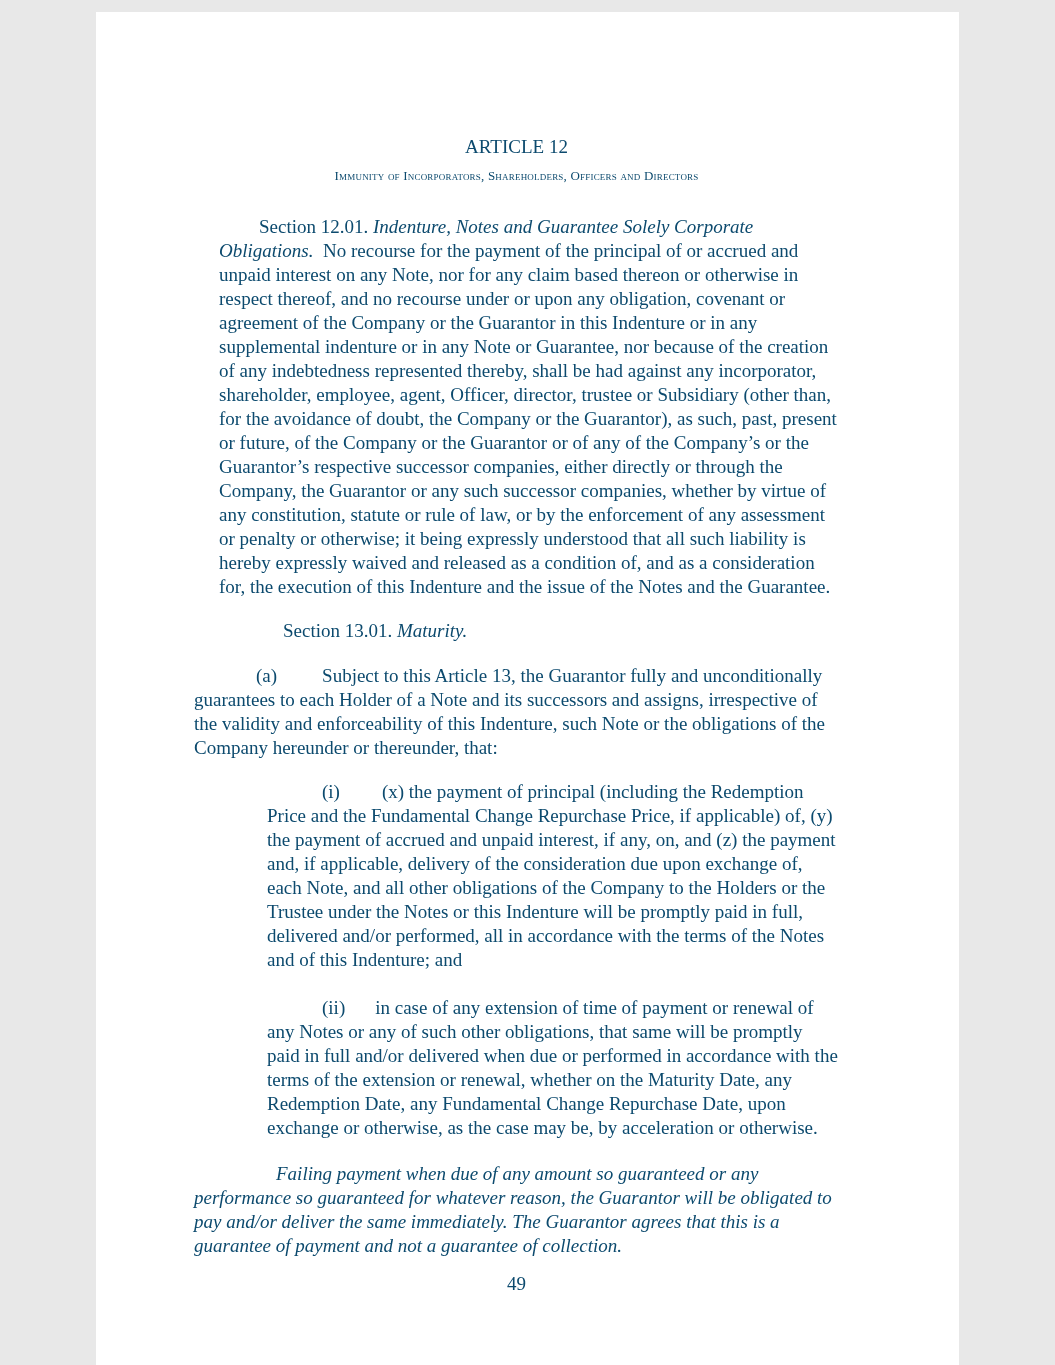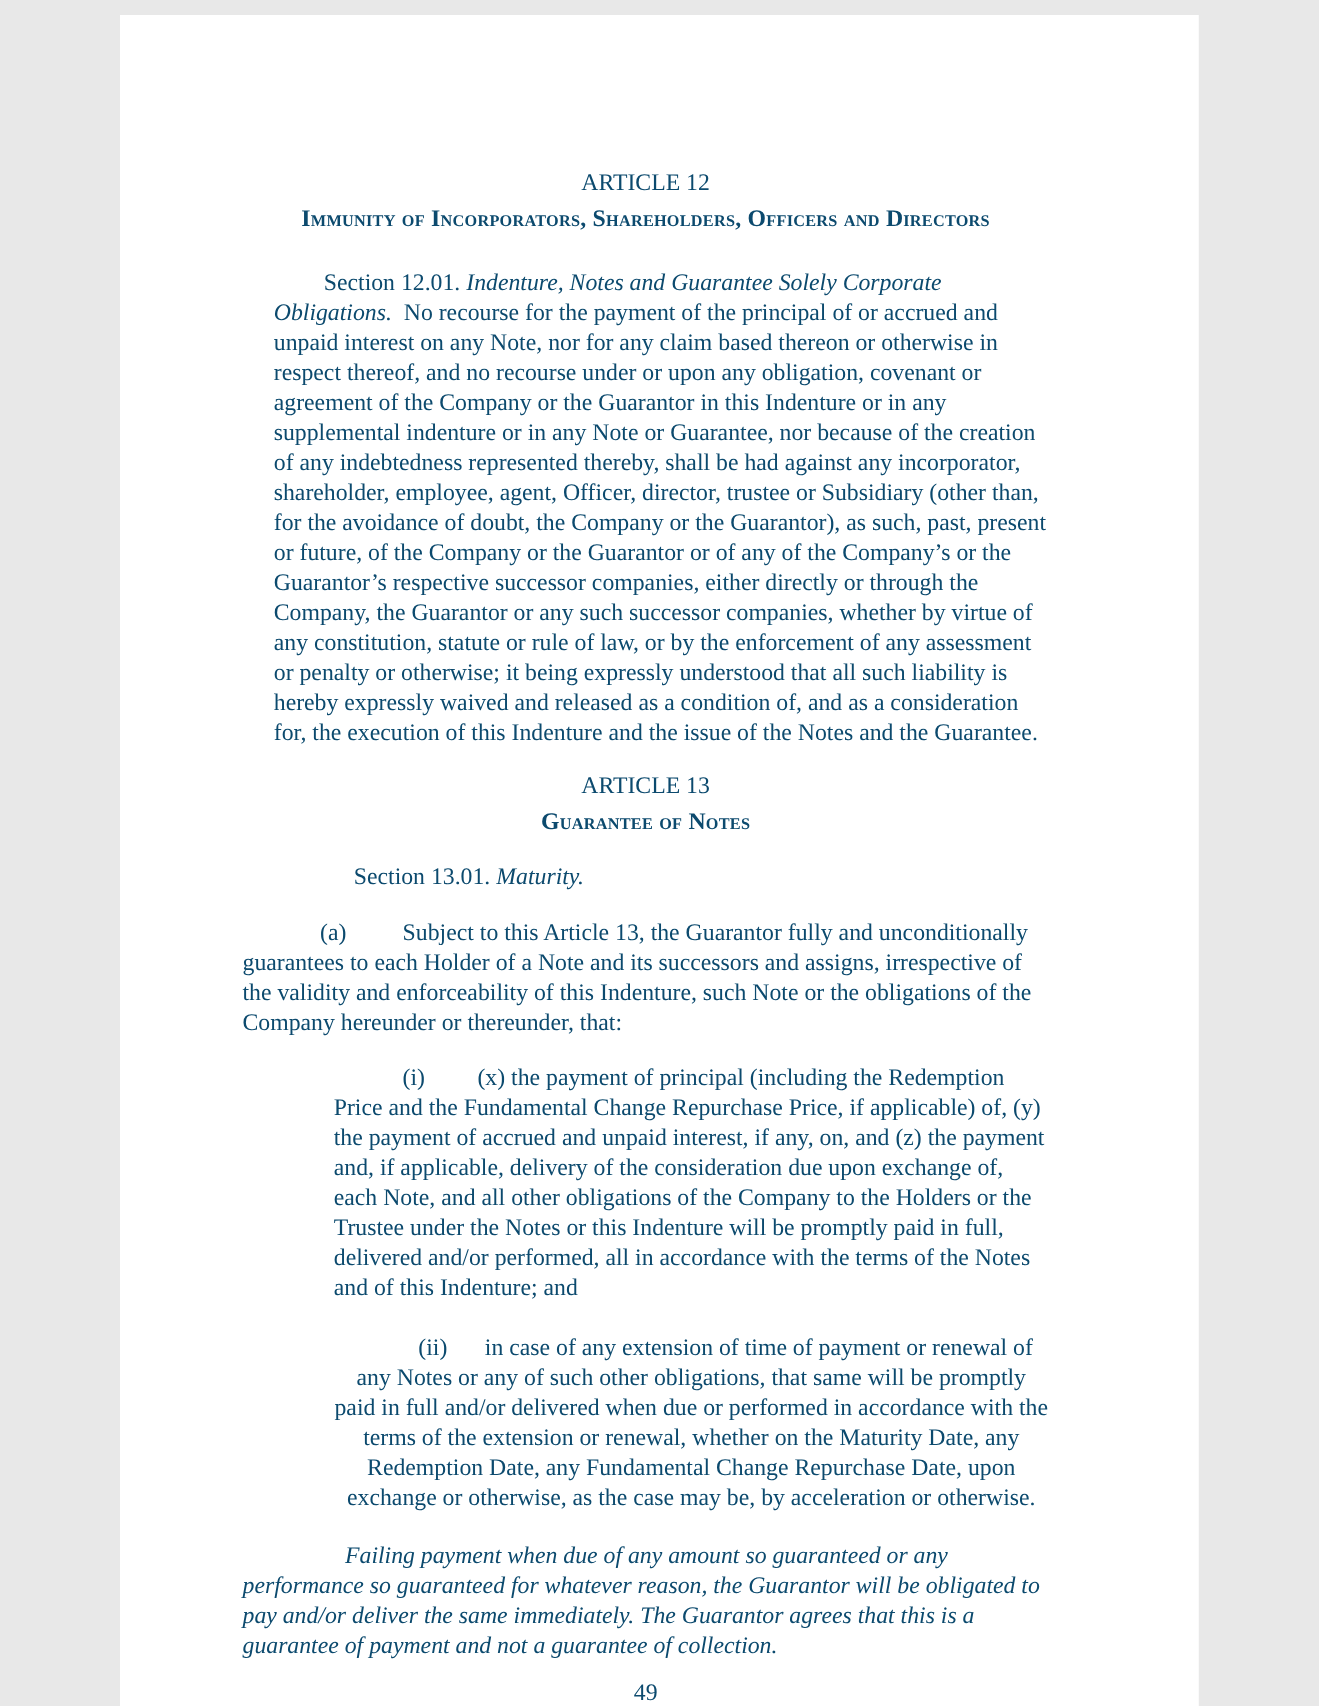--- a/index.html
+++ b/index.html
@@ -24,22 +24,22 @@
   .center {
     text-align: center;
   }
   .article-heading {
     margin: 0;
     font-size: 19px;
     font-weight: normal;
   }
   .article-subheading {
     margin: 5px 0 0 0;
-    font-size: 19px;
-    font-weight: bold;
+    font-size: 13px;
+    font-weight: normal;
     font-variant: small-caps;
     letter-spacing: 0.2px;
   }
   p {
     margin: 0;
     text-align: left;
   }
   .prewrap { white-space: pre-wrap; }
   .ital { font-style: italic; }
 
@@ -57,21 +57,21 @@
   
   .para-a {
     margin: 21px 0 0 0;
     text-indent: 62px;
   }
   
   .para-item {
     margin: 20px 0 0 73px;
     text-indent: 55px;
   }
-  .para-item-2 { margin-top: 24px; text-align: center; }
+  .para-item-2 { margin-top: 24px; }
   
   .para-closing {
     margin: 22px 0 0 0;
     text-indent: 82px;
     font-style: italic;
   }
   .tab {
     display: inline-block;
     height: 1px;
   }
@@ -88,24 +88,20 @@
 
 <div class="page">
 
   <div class="center">
     <h1 class="article-heading">ARTICLE 12</h1>
     <h2 class="article-subheading">Immunity of Incorporators, Shareholders, Officers and Directors</h2>
   </div>
 
   <p class="para-section12"><span class="prewrap">Section 12.01. </span><span class="ital prewrap">Indenture, Notes and Guarantee Solely Corporate Obligations.</span><span class="prewrap">  No recourse for the payment of the principal of or accrued and unpaid interest on any Note, nor for any claim based thereon or otherwise in respect thereof, and no recourse under or upon any obligation, covenant or agreement of the Company or the Guarantor in this Indenture or in any supplemental indenture or in any Note or Guarantee, nor because of the creation of any indebtedness represented thereby, shall be had against any incorporator, shareholder, employee, agent, Officer, director, trustee or Subsidiary (other than, for the avoidance of doubt, the Company or the Guarantor), as such, past, present or future, of the Company or the Guarantor or of any of the Company’s or the Guarantor’s respective successor companies, either directly or through the Company, the Guarantor or any such successor companies, whether by virtue of any constitution, statute or rule of law, or by the enforcement of any assessment or penalty or otherwise; it being expressly understood that all such liability is hereby expressly waived and released as a condition of, and as a consideration for, the execution of this Indenture and the issue of the Notes and the Guarantee.</span></p>
 
-  <div class="center art13-head">
-    <h1 class="article-heading">ARTICLE 13</h1>
-    <h2 class="article-subheading">Guarantee of Notes</h2>
-  </div>
 
   <p class="sect13-line"><span class="prewrap">Section 13.01. </span><span class="ital prewrap">Maturity.</span></p>
 
   <p class="para-a"><span>(a)</span><span class="tab tab-a"></span><span>Subject to this Article 13, the Guarantor fully and unconditionally guarantees to each Holder of a Note and its successors and assigns, irrespective of the validity and enforceability of this Indenture, such Note or the obligations of the Company hereunder or thereunder, that:</span></p>
 
   <p class="para-item"><span>(i)</span><span class="tab tab-i"></span><span>(x) the payment of principal (including the Redemption Price and the Fundamental Change Repurchase Price, if applicable) of, (y) the payment of accrued and unpaid interest, if any, on, and (z) the payment and, if applicable, delivery of the consideration due upon exchange of, each Note, and all other obligations of the Company to the Holders or the Trustee under the Notes or this Indenture will be promptly paid in full, delivered and/or performed, all in accordance with the terms of the Notes and of this Indenture; and</span></p>
 
   <p class="para-item para-item-2"><span>(ii)</span><span class="tab tab-ii"></span><span>in case of any extension of time of payment or renewal of any Notes or any of such other obligations, that same will be promptly paid in full and/or delivered when due or performed in accordance with the terms of the extension or renewal, whether on the Maturity Date, any Redemption Date, any Fundamental Change Repurchase Date, upon exchange or otherwise, as the case may be, by acceleration or otherwise.</span></p>
 
   <p class="para-closing">Failing payment when due of any amount so guaranteed or any performance so guaranteed for whatever reason, the Guarantor will be obligated to pay and/or deliver the same immediately. The Guarantor agrees that this is a guarantee of payment and not a guarantee of collection.</p>

